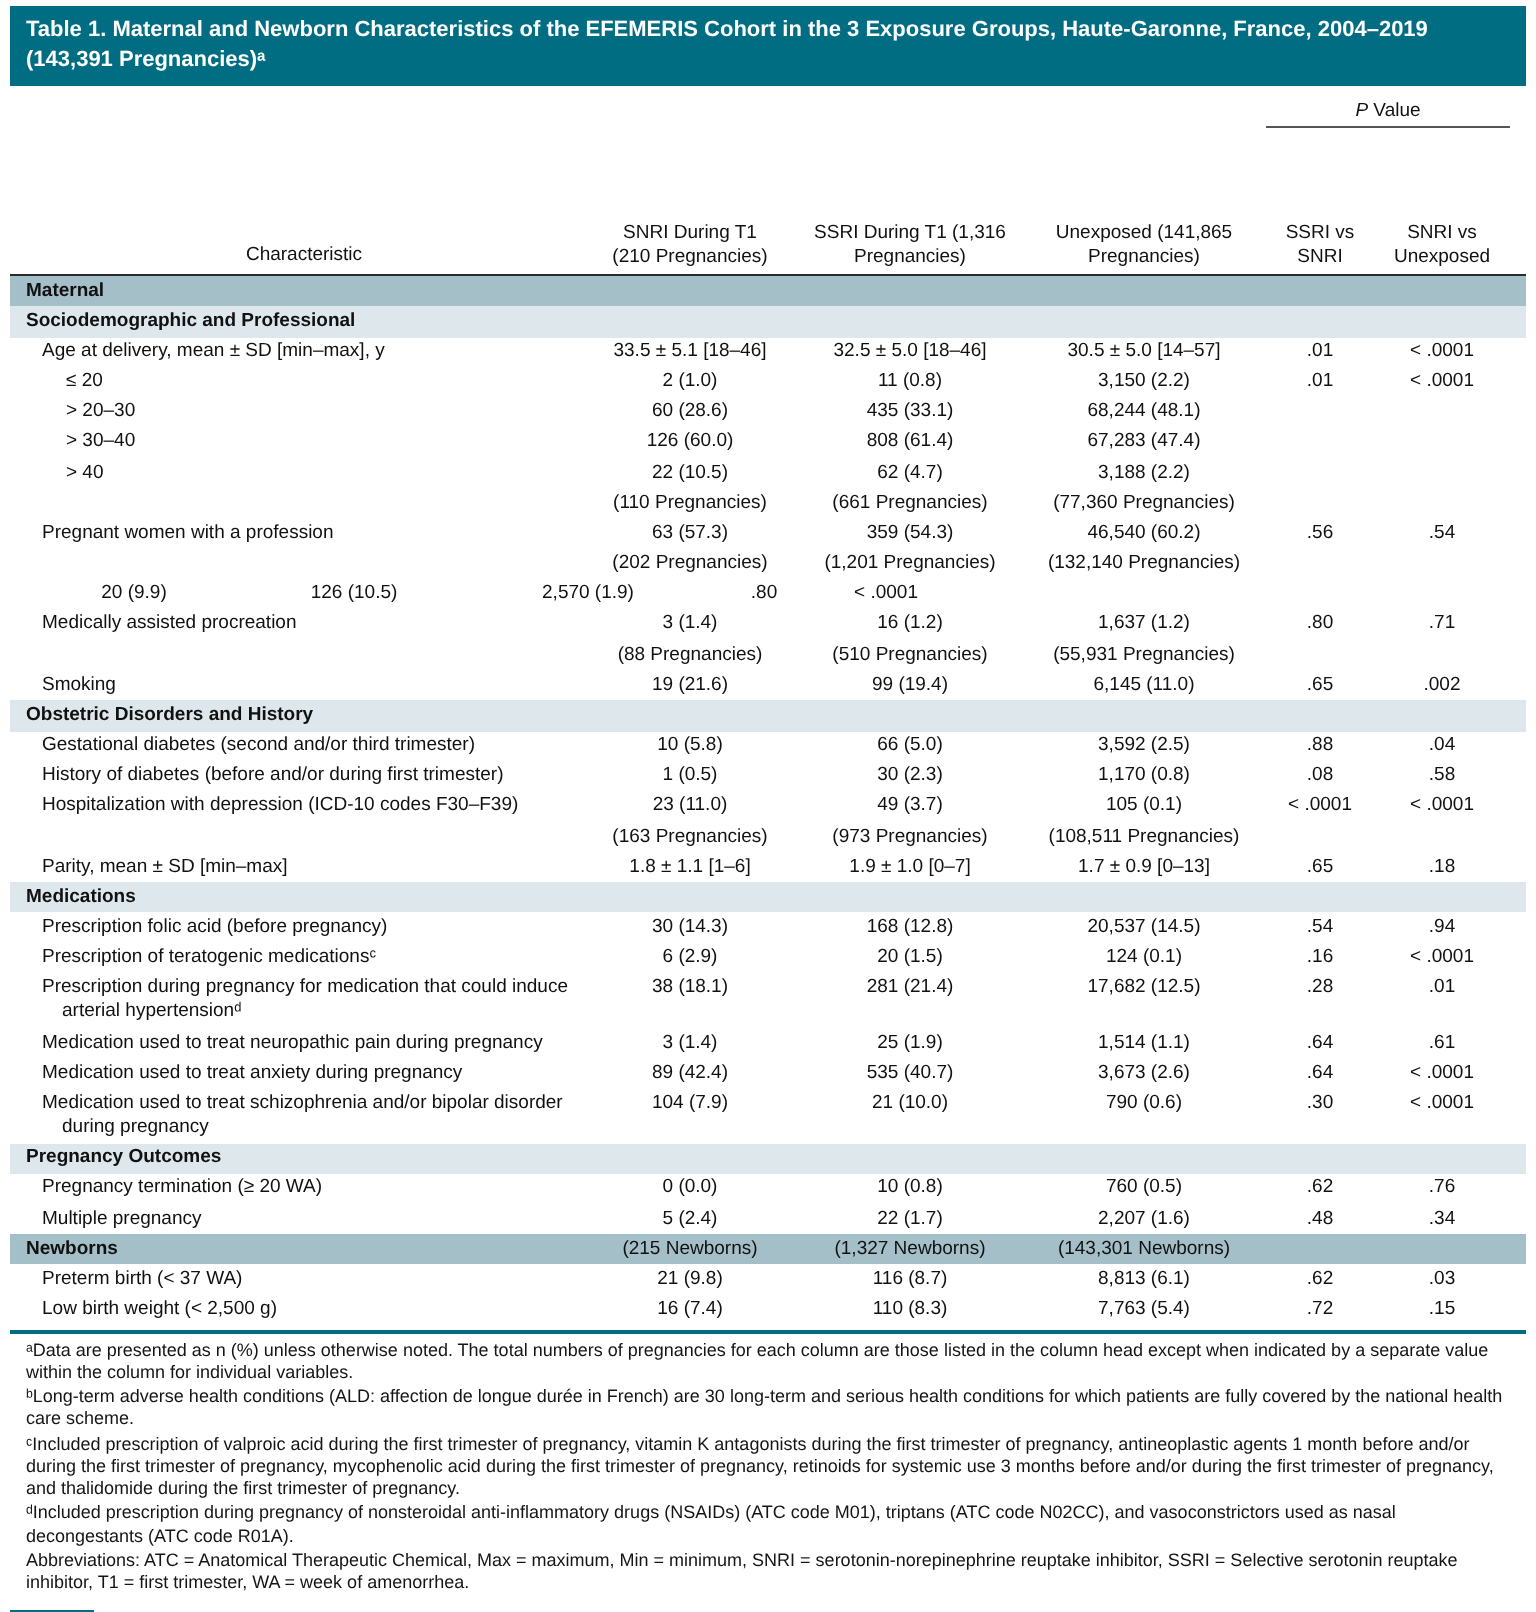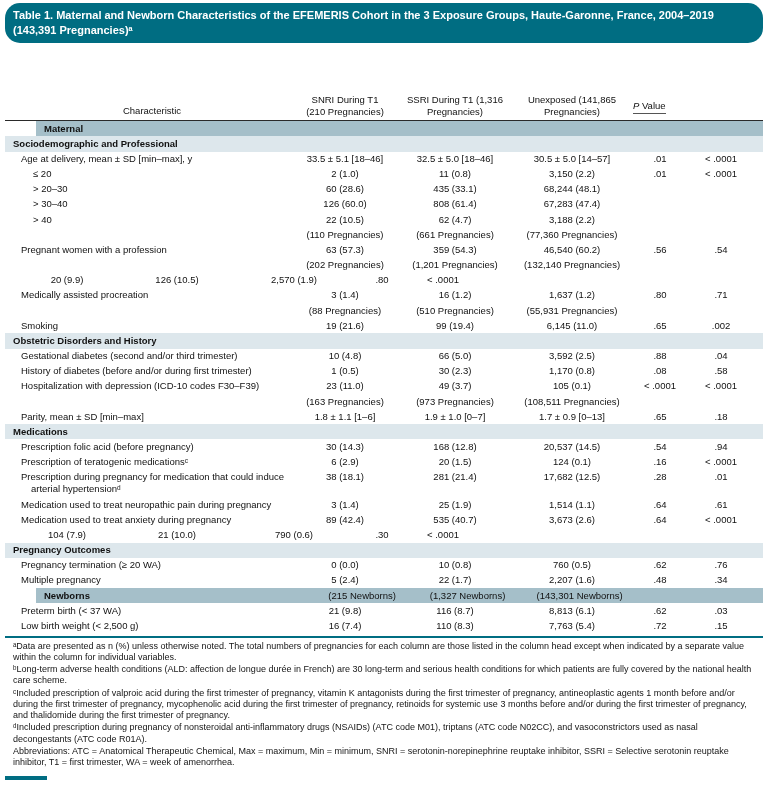--- a/index.html
+++ b/index.html
@@ -1,40 +1,40 @@
 <!DOCTYPE html>
 <html style="--teal: #006d82; --section_band: #a5bfc9; --subsection_band: #dde7ec;"><head>
 <meta charset="utf-8">
 <style>
   *{box-sizing:border-box;margin:0;padding:0;}
   html,body{background:#fff;}
   body{width:768px;font-family:"Liberation Sans","DejaVu Sans",sans-serif;color:#111;}
   .page{width:768px;padding:3px 5px 0;}
 
-  .title{background:var(--teal,#006d82);color:#fff;font-weight:bold;font-size:11px;line-height:1.32;padding:5px 8px 6px;border-radius:15px;}
+  .title{background:var(--teal,#006d82);color:#fff;font-weight:bold;font-size:11px;line-height:1.32;padding:5px 8px 6px;}
 
   .thead{display:flex;align-items:flex-end;padding:7px 8px 3px;border-bottom:1px solid #2a2a2a;}
   .hc{font-size:9.5px;line-height:1.22;white-space:pre-line;text-align:center;margin-top:44px;}
   .thead .c-label{text-align:center;white-space:normal;padding-bottom:1px;}
   .pgroup{display:flex;flex-direction:column;}
   .pvalue{font-size:9.5px;text-align:center;border-bottom:1px solid #555;padding-bottom:2px;margin-bottom:3px;}
   .pvalue::first-letter{font-style:italic;}
   .psub{display:flex;align-items:flex-end;}
 
   .c-label{width:278px;}
   .c-d1{width:108px;}
   .c-d2{width:112px;}
   .c-d3{width:122px;}
   .c-p1{width:54px;}
   .c-p2{width:68px;}
 
   .row{display:flex;align-items:flex-start;padding:1.5px 8px;font-size:9.5px;line-height:1.28;}
   .row .cell{min-height:12px;}
   .row .c-d1,.row .c-d2,.row .c-d3,.row .c-p1,.row .c-p2{text-align:center;}
-  .row.section{background:var(--section_band,#a5bfc9);margin-left:31px;}
+  .row.section{background:var(--section_band,#a5bfc9);}
   .row.section .c-label{font-weight:bold;}
   .row.subsection{background:var(--subsection_band,#dde7ec);}
   .row.subsection .c-label{font-weight:bold;}
   .row.data .c-label{padding-left:18px;text-indent:-10px;}
   .row.data.ind2 .c-label{padding-left:30px;}
 
   .footnotes{border-top:2px solid var(--teal,#006d82);margin-top:2px;padding:3px 8px 4px;font-size:9px;line-height:1.25;color:#151515;}
   .footnotes p{margin:0 0 1px;}
   .bottom-mark{width:42px;height:4px;background:var(--teal,#006d82);margin-top:3px;}
 </style>
@@ -48,20 +48,26 @@
   <div class="thead">
     <div class="hc c-label">Characteristic</div>
     <div class="hc c-d1">SNRI During T1
 (210 Pregnancies)</div>
     <div class="hc c-d2">SSRI During T1 (1,316
 Pregnancies)</div>
     <div class="hc c-d3">Unexposed (141,865
 Pregnancies)</div>
     <div class="pgroup">
       <div class="pvalue">P Value</div>
+      <div class="psub">
+        <div class="hc c-p1">SSRI vs
+SNRI</div>
+        <div class="hc c-p2">SNRI vs
+Unexposed</div>
+      </div>
     </div>
   </div>
 
   <div id="tbody">
       <div class="row section">
         <div class="cell c-label">Maternal</div>
         <div class="cell c-d1"></div>
         <div class="cell c-d2"></div>
         <div class="cell c-d3"></div>
         <div class="cell c-p1"></div>
@@ -173,21 +179,21 @@
       <div class="row subsection">
         <div class="cell c-label">Obstetric Disorders and History</div>
         <div class="cell c-d1"></div>
         <div class="cell c-d2"></div>
         <div class="cell c-d3"></div>
         <div class="cell c-p1"></div>
         <div class="cell c-p2"></div>
       </div>
       <div class="row data ind1">
         <div class="cell c-label">Gestational diabetes (second and/or third trimester)</div>
-        <div class="cell c-d1">10 (4.8)</div>
+        <div class="cell c-d1">10 (5.8)</div>
         <div class="cell c-d2">66 (5.0)</div>
         <div class="cell c-d3">3,592 (2.5)</div>
         <div class="cell c-p1">.88</div>
         <div class="cell c-p2">.04</div>
       </div>
       <div class="row data ind1">
         <div class="cell c-label">History of diabetes (before and/or during first trimester)</div>
         <div class="cell c-d1">1 (0.5)</div>
         <div class="cell c-d2">30 (2.3)</div>
         <div class="cell c-d3">1,170 (0.8)</div>
@@ -260,20 +266,21 @@
       </div>
       <div class="row data ind1">
         <div class="cell c-label">Medication used to treat anxiety during pregnancy</div>
         <div class="cell c-d1">89 (42.4)</div>
         <div class="cell c-d2">535 (40.7)</div>
         <div class="cell c-d3">3,673 (2.6)</div>
         <div class="cell c-p1">.64</div>
         <div class="cell c-p2">&lt; .0001</div>
       </div>
       <div class="row data ind1">
+        <div class="cell c-label">Medication used to treat schizophrenia and/or bipolar disorder during pregnancy</div>
         <div class="cell c-d1">104 (7.9)</div>
         <div class="cell c-d2">21 (10.0)</div>
         <div class="cell c-d3">790 (0.6)</div>
         <div class="cell c-p1">.30</div>
         <div class="cell c-p2">&lt; .0001</div>
       </div>
       <div class="row subsection">
         <div class="cell c-label">Pregnancy Outcomes</div>
         <div class="cell c-d1"></div>
         <div class="cell c-d2"></div>

